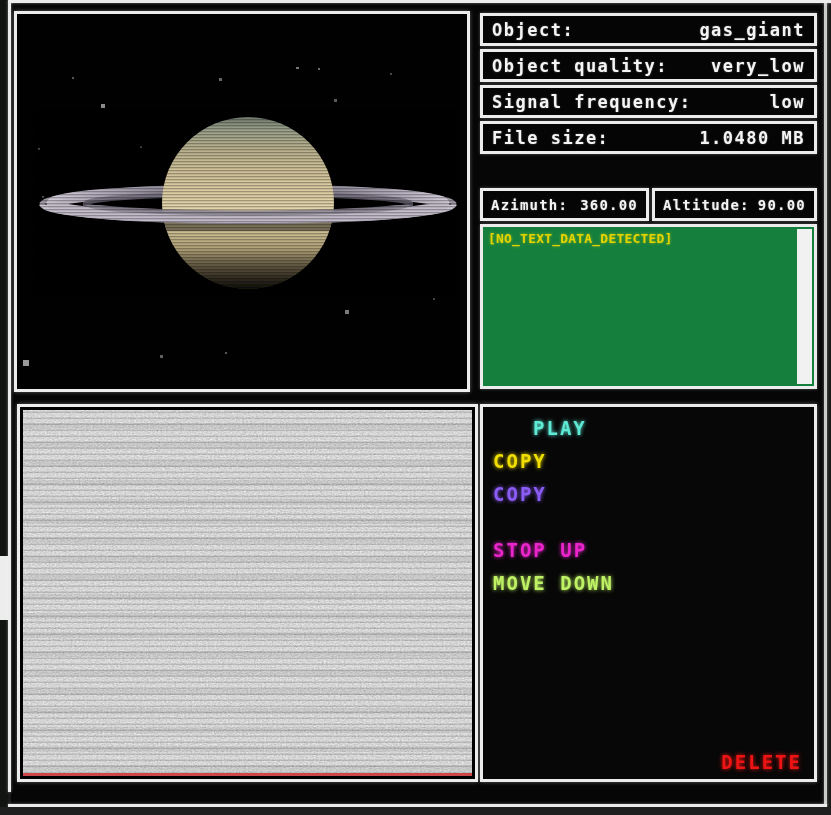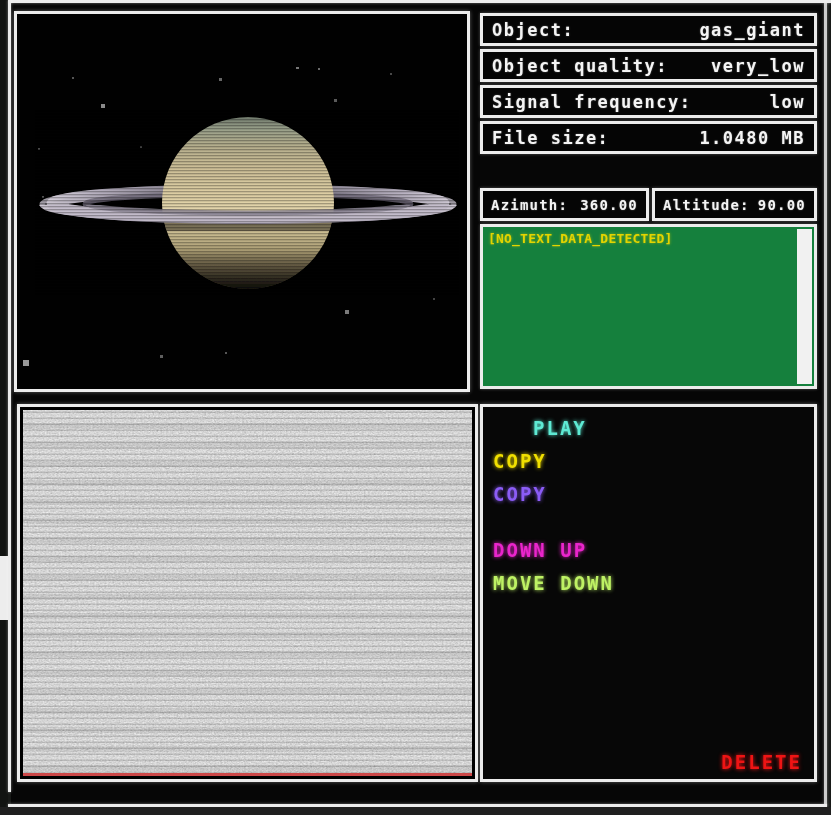--- a/index.html
+++ b/index.html
@@ -255,16 +255,16 @@
     </svg>
     <div id="noise-rows"></div>
     <div id="noise-redline"></div>
   </div>
 </div>
 
 <div class="abs" id="menu-panel">
   <div class="menu-item" style="color: #5eead4; padding-left: 40px;">PLAY</div>
   <div class="menu-item" style="color: rgb(240, 223, 0);">COPY</div>
   <div class="menu-item" style="color: #8b5cf6;">COPY</div>
-  <div class="menu-item gap" style="color: rgb(234, 37, 204);">DOWN UP</div>
+  <div class="menu-item gap" style="color: rgb(234, 37, 204);">STOP UP</div>
   <div class="menu-item" style="color: #bef264;">MOVE DOWN</div>
   <div id="delete-btn" style="color: rgb(238, 20, 20); margin-left: 20px;">DELETE</div>
 </div>
 
 </body></html>

